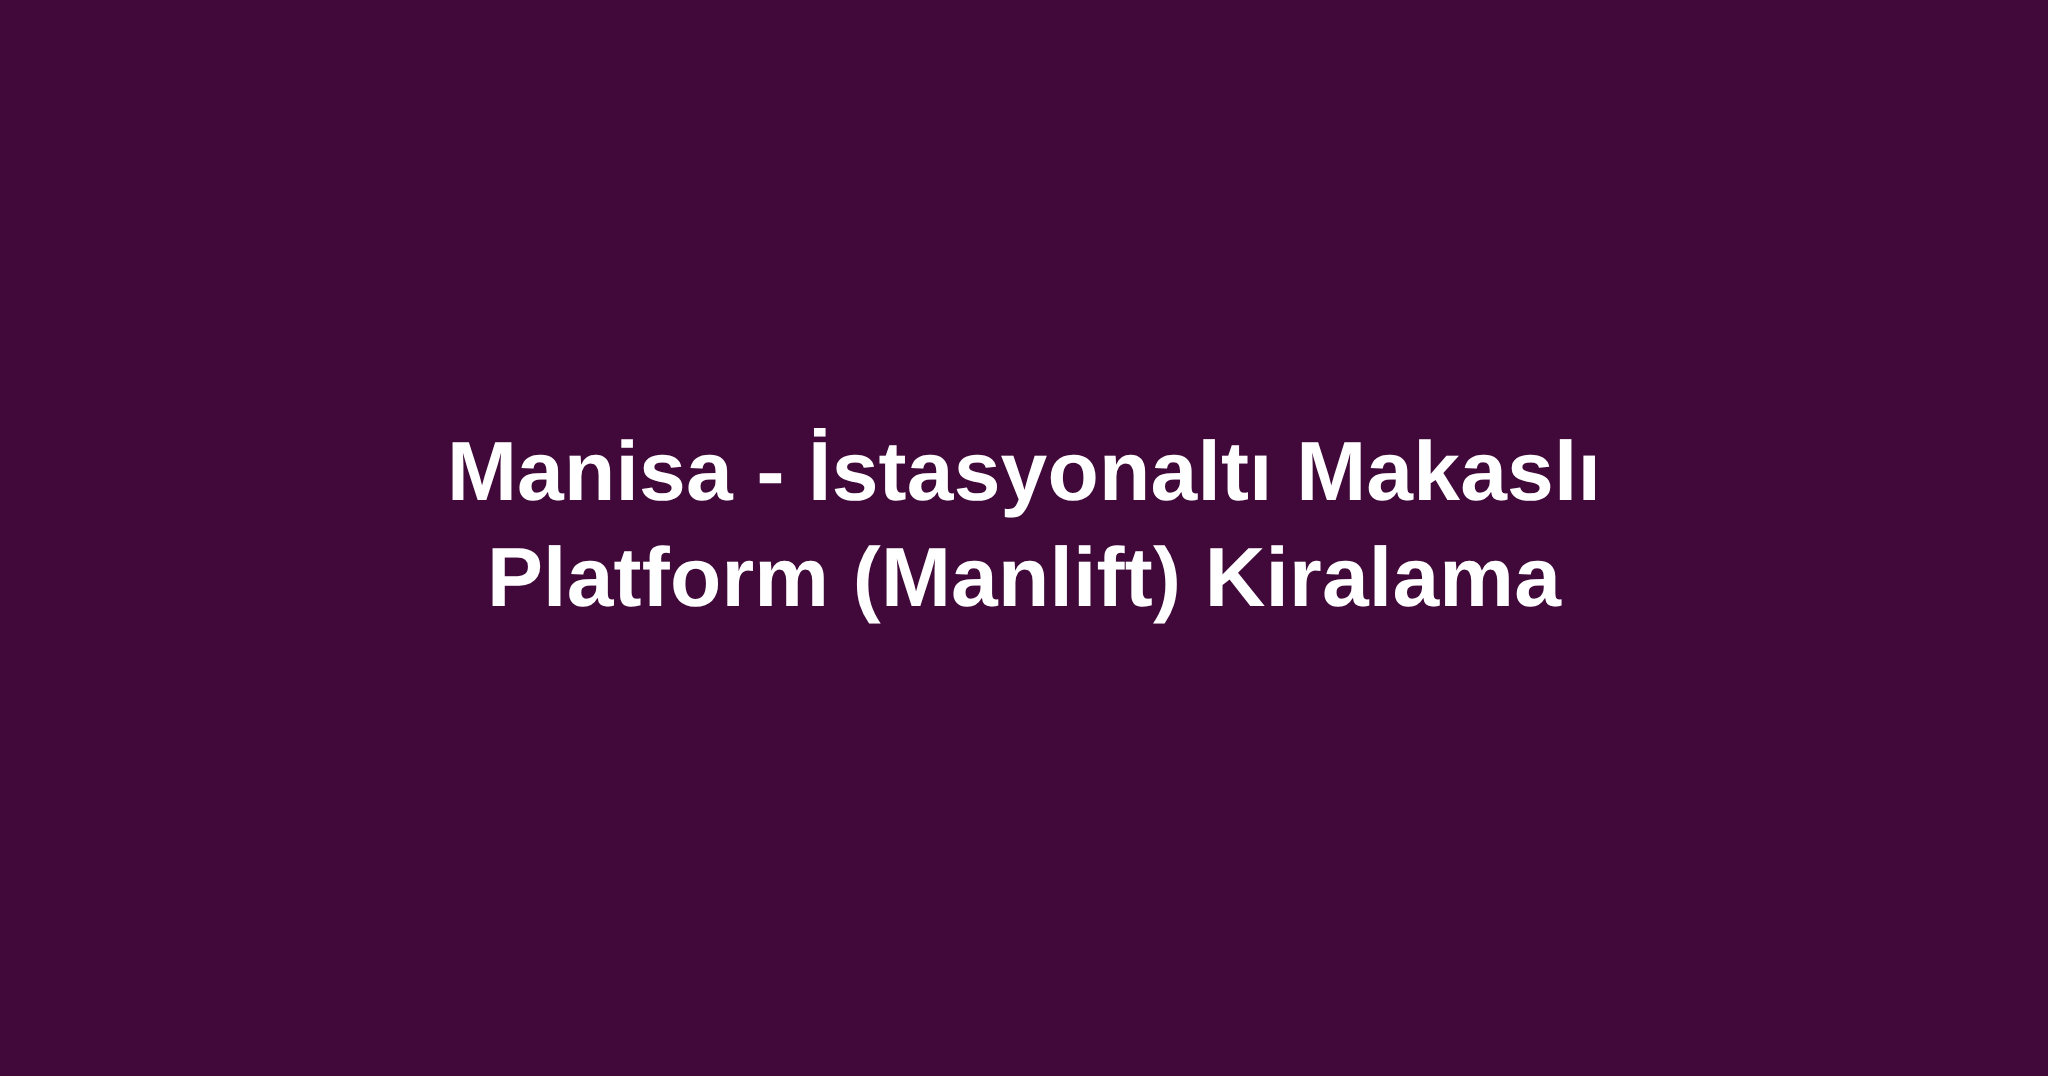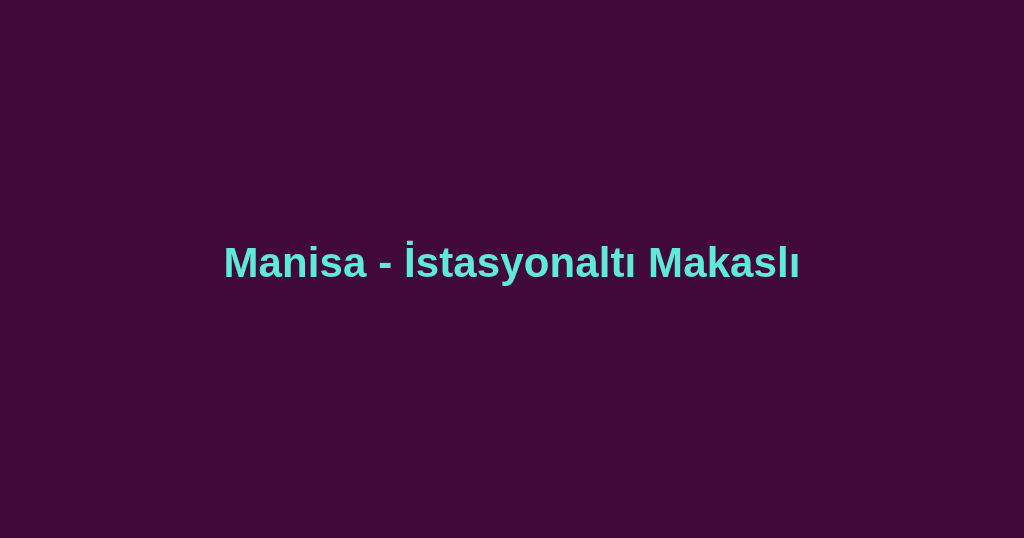--- a/index.html
+++ b/index.html
@@ -33,29 +33,30 @@
     -webkit-font-smoothing: antialiased;
   }
 
   .title-line {
     display: block;
     font-family: "Liberation Sans", sans-serif;
     font-weight: bold;
     font-size: 42px;
     line-height: 53px;
     letter-spacing: 0.1px;
-    color: #5eead4;
+    color: #ffffff;
     white-space: nowrap;
   }
 </style>
 </head>
 <body>
 
 <div id="og-card">
 
   <div id="title-block">
 
     <span class="title-line">Manisa - İstasyonaltı Makaslı</span>
 
+    <span class="title-line">Platform (Manlift) Kiralama</span>
 
   </div>
 
 </div>
 
 </body></html>

